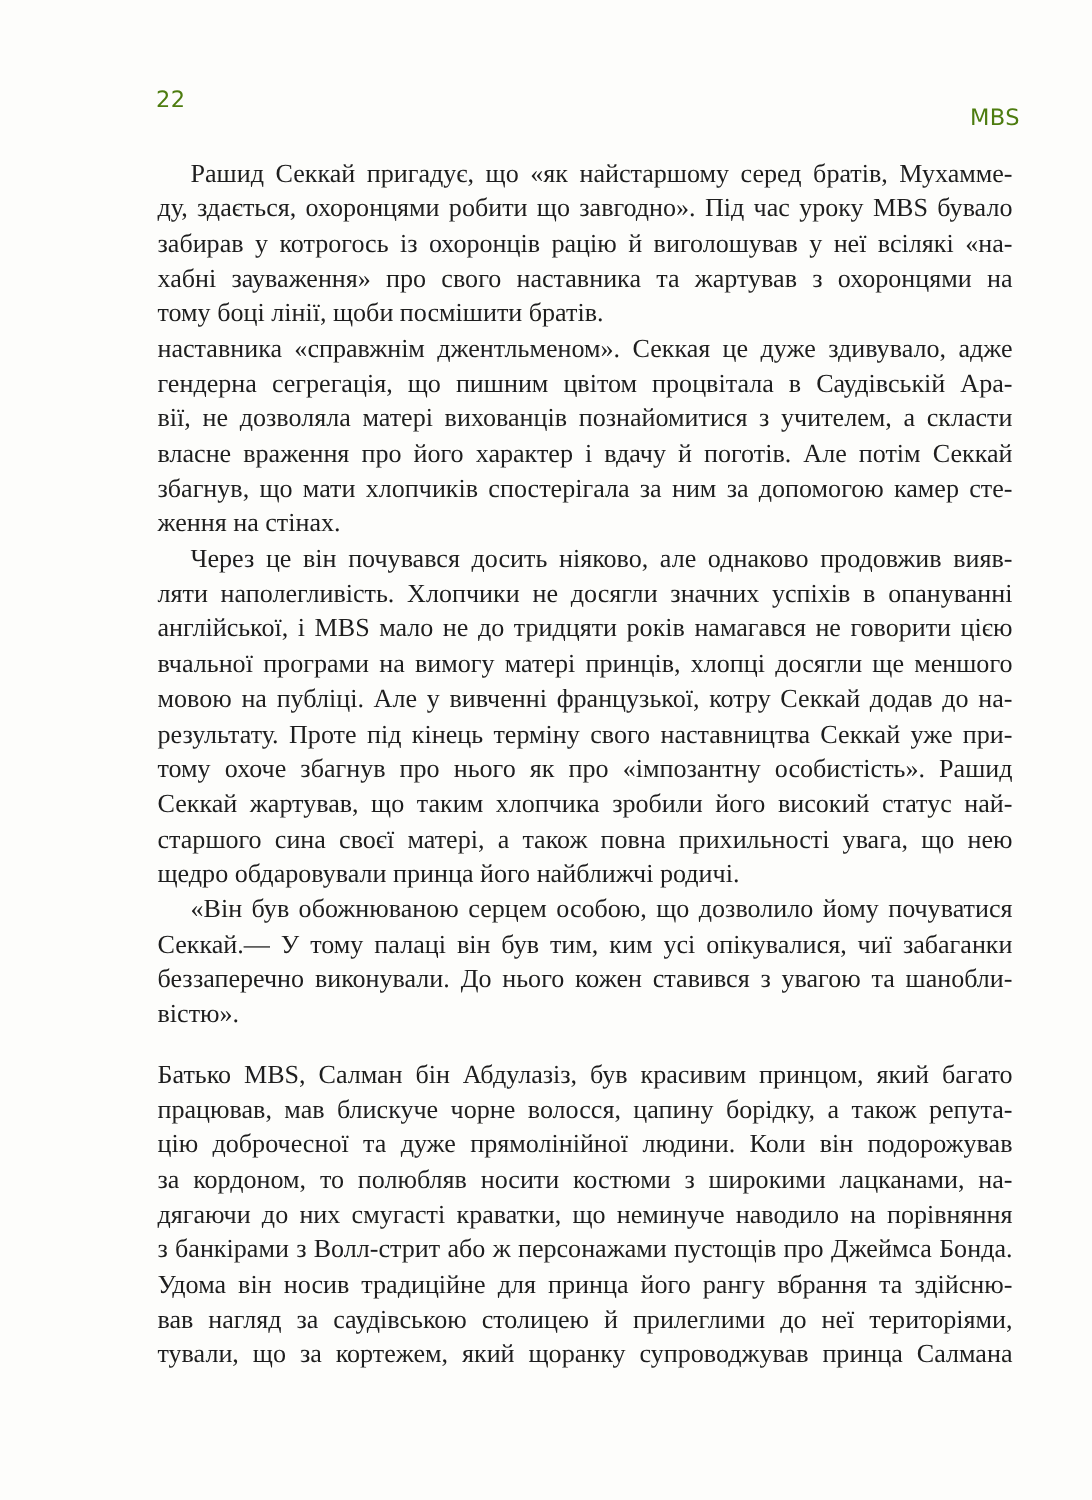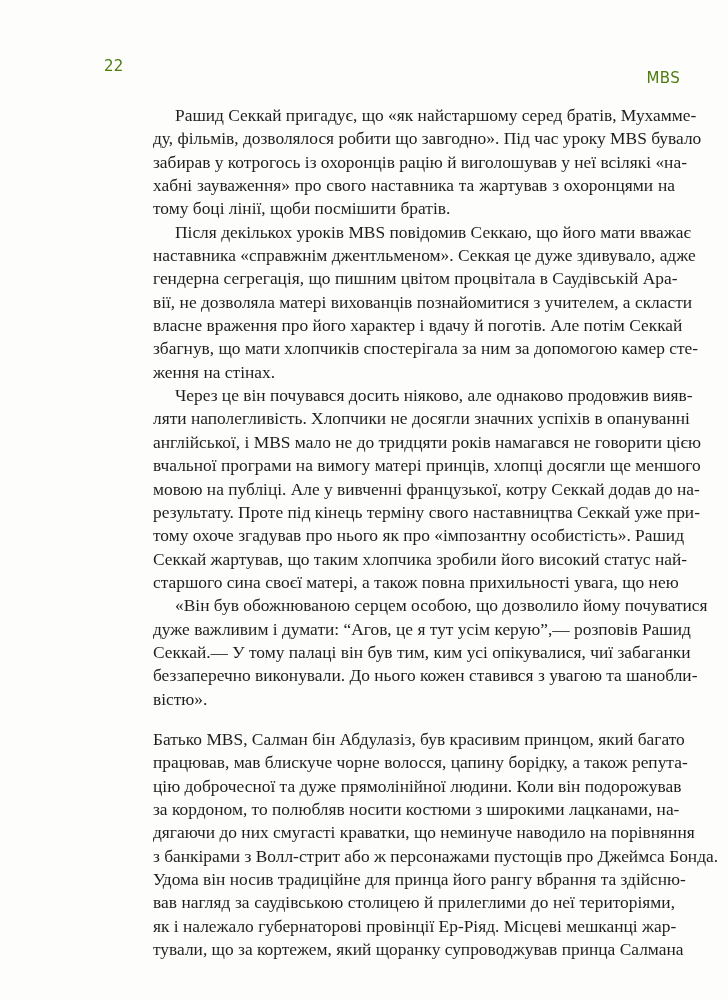--- a/index.html
+++ b/index.html
@@ -53,21 +53,20 @@
       color: #1e1e1e;
       text-align: justify;
       hyphens: manual;
     }
     .line {
       display: block;
       text-align: justify;
       text-align-last: justify;
       white-space: nowrap;
       overflow: visible;
-      margin-left: 48px;
     }
     .line.last {
       text-align-last: left;
       font-family: Liberation Serif, serif;
     }
     .line.indent {
       text-indent: 22px;
     }
   </style>
 </head>
@@ -77,64 +76,62 @@
 
   <div class="running-head">
     <span class="folio">22</span>
     <span class="title">MBS</span>
   </div>
 
   <div class="body-text">
 
     <div class="para">
       <span class="line indent">Рашид Секкай пригадує, що «як найстаршому серед братів, Мухамме-</span>
-      <span class="line">ду, фільмів, дозволялося робити що завгодно». Під час уроку MBS бувало</span>
+      <span class="line">ду, здається, охоронцями робити що завгодно». Під час уроку MBS бувало</span>
       <span class="line">забирав у котрогось із охоронців рацію й виголошував у неї всілякі «на-</span>
       <span class="line">хабні зауваження» про свого наставника та жартував з охоронцями на</span>
       <span class="line last">тому боці лінії, щоби посмішити братів.</span>
     </div>
 
     <div class="para">
-      <span class="line indent">Після декількох уроків MBS повідомив Секкаю, що його мати вважає</span>
       <span class="line">наставника «справжнім джентльменом». Секкая це дуже здивувало, адже</span>
       <span class="line">гендерна сегрегація, що пишним цвітом процвітала в Саудівській Ара-</span>
       <span class="line">вії, не дозволяла матері вихованців познайомитися з учителем, а скласти</span>
       <span class="line">власне враження про його характер і вдачу й поготів. Але потім Секкай</span>
       <span class="line">збагнув, що мати хлопчиків спостерігала за ним за допомогою камер сте-</span>
       <span class="line last">ження на стінах.</span>
     </div>
 
     <div class="para">
       <span class="line indent">Через це він почувався досить ніяково, але однаково продовжив вияв-</span>
       <span class="line">ляти наполегливість. Хлопчики не досягли значних успіхів в опануванні</span>
       <span class="line">англійської, і MBS мало не до тридцяти років намагався не говорити цією</span>
       <span class="line">вчальної програми на вимогу матері принців, хлопці досягли ще меншого</span>
       <span class="line">мовою на публіці. Але у вивченні французької, котру Секкай додав до на-</span>
       <span class="line">результату. Проте під кінець терміну свого наставництва Секкай уже при-</span>
-      <span class="line">тому охоче згадував про нього як про «імпозантну особистість». Рашид</span>
+      <span class="line">тому охоче збагнув про нього як про «імпозантну особистість». Рашид</span>
       <span class="line">Секкай жартував, що таким хлопчика зробили його високий статус най-</span>
       <span class="line">старшого сина своєї матері, а також повна прихильності увага, що нею</span>
+      <span class="line last">щедро обдаровували принца його найближчі родичі.</span>
     </div>
 
     <div class="para">
       <span class="line indent">«Він був обожнюваною серцем особою, що дозволило йому почуватися</span>
-      <span class="line">дуже важливим і думати: “Агов, це я тут усім керую”,— розповів Рашид</span>
       <span class="line">Секкай.— У тому палаці він був тим, ким усі опікувалися, чиї забаганки</span>
       <span class="line">беззаперечно виконували. До нього кожен ставився з увагою та шанобли-</span>
       <span class="line last">вістю».</span>
     </div>
 
     <div class="para" style="margin-top:17px;">
       <span class="line">Батько MBS, Салман бін Абдулазіз, був красивим принцом, який багато</span>
       <span class="line">працював, мав блискуче чорне волосся, цапину борідку, а також репута-</span>
       <span class="line">цію доброчесної та дуже прямолінійної людини. Коли він подорожував</span>
       <span class="line">за кордоном, то полюбляв носити костюми з широкими лацканами, на-</span>
       <span class="line">дягаючи до них смугасті краватки, що неминуче наводило на порівняння</span>
       <span class="line">з банкірами з Волл-стрит або ж персонажами пустощів про Джеймса Бонда.</span>
       <span class="line">Удома він носив традиційне для принца його рангу вбрання та здійсню-</span>
       <span class="line">вав нагляд за саудівською столицею й прилеглими до неї територіями,</span>
-      <span class="line">як і належало губернаторові провінції Ер-Ріяд. Місцеві мешканці жар-</span>
       <span class="line">тували, що за кортежем, який щоранку супроводжував принца Салмана</span>
 
     </div>
 
   </div>
 </div>
 
 </body></html>

